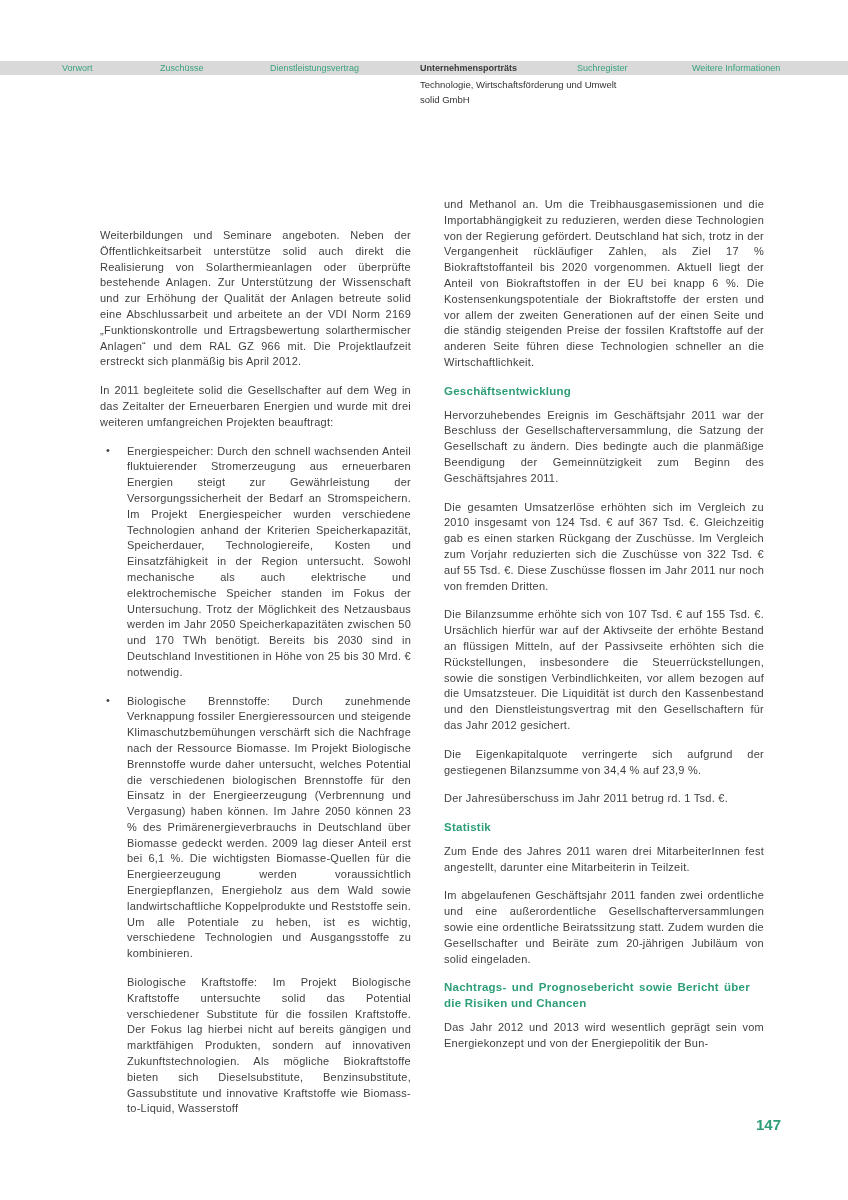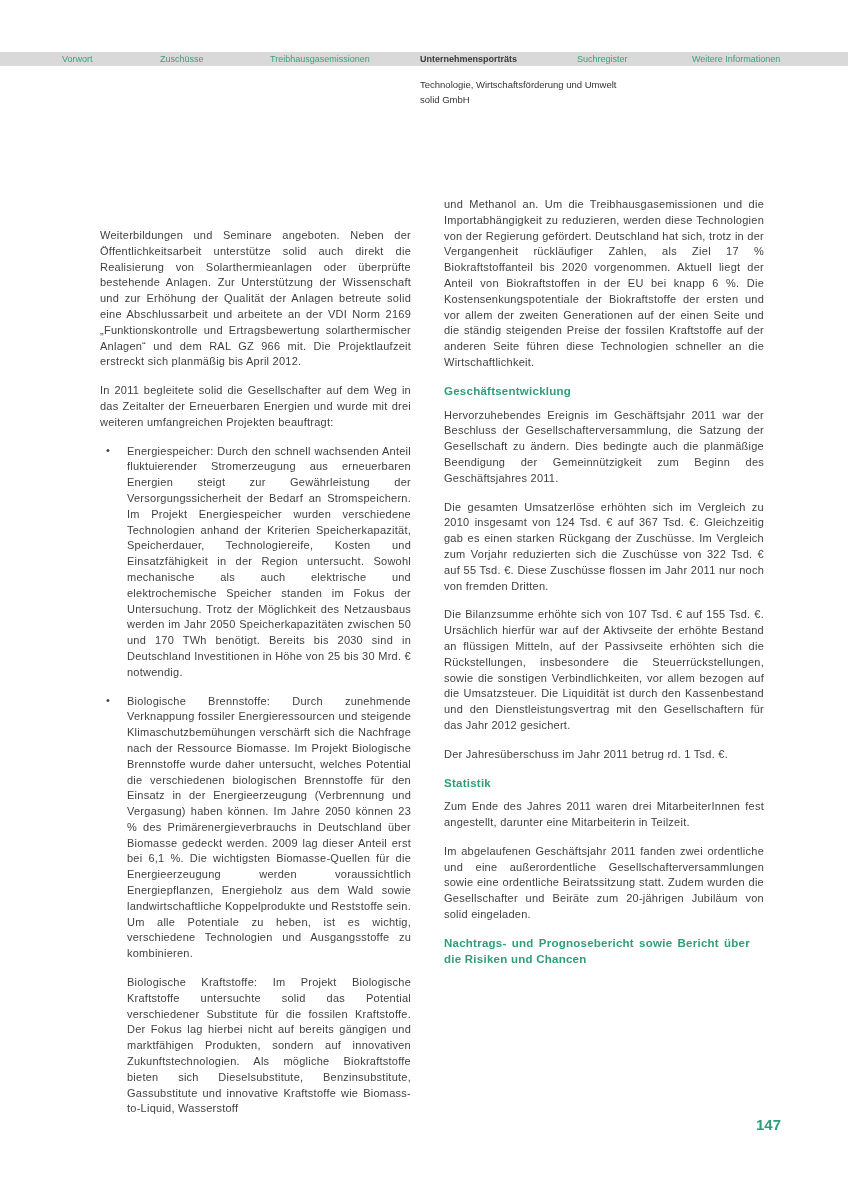--- a/index.html
+++ b/index.html
@@ -1,20 +1,20 @@
 <!DOCTYPE html>
 <html lang="de"><head>
 <meta charset="utf-8">
 <style>
   html,body{margin:0;padding:0;background:#fff;}
   .page{position:relative;width:848px;height:1200px;background:#ffffff;
         font-family:"Liberation Sans",sans-serif;color:#3f3f3f;overflow:hidden;}
 
   
-  .navbar{position:absolute;top:52px;left:0;width:848px;height:14px;background:#d8d9d8;text-align:right;}
+  .navbar{position:absolute;top:61px;left:0;width:848px;height:14px;background:#d8d9d8;text-align:right;}
   .nav-item{position:absolute;top:0;height:14px;line-height:14px;font-size:9px;
             color:#3ba27c;cursor:pointer;white-space:nowrap;}
   .nav-item.active{color:#3a3a3a;font-weight:bold;}
 
   
   .crumb{position:absolute;left:420px;top:77px;font-size:9.5px;line-height:15px;color:#333333;}
 
   
   .col{position:absolute;top:197px;font-size:11px;line-height:15.8px;
        text-align:justify;letter-spacing:0.25px;color:#3f3f3f;}
@@ -32,21 +32,21 @@
                font-weight:bold;color:#2f9e78;}
 </style>
 </head>
 <body>
 
 <div class="page">
 
   <div class="navbar">
     <span class="nav-item" style="left:62px">Vorwort</span>
     <span class="nav-item" style="left:160px">Zuschüsse</span>
-    <span class="nav-item" style="left:270px">Treibhausgasemissionen</span>
+    <span class="nav-item" style="left:270px">Dienstleistungsvertrag</span>
     <span class="nav-item active" style="left:420px">Unternehmensporträts</span>
     <span class="nav-item" style="left:577px">Suchregister</span>
     <span class="nav-item" style="left:692px">Weitere Informationen</span>
   </div>
 
   <div class="crumb">
     <div>Technologie, Wirtschaftsförderung und Umwelt</div>
     <div>solid GmbH</div>
   </div>
 
@@ -68,22 +68,24 @@
       </li>
     </ul>
   </div>
 
   <div class="col col-right">
     <p>und Methanol an. Um die Treibhausgasemissionen und die Importabhängigkeit zu reduzieren, werden diese Technologien von der Regierung gefördert. Deutschland hat sich, trotz in der Vergangenheit rückläufiger Zahlen, als Ziel 17 % Biokraftstoffanteil bis 2020 vorgenommen. Aktuell liegt der Anteil von Biokraftstoffen in der EU bei knapp 6 %. Die Kostensenkungspotentiale der Biokraftstoffe der ersten und vor allem der zweiten Generationen auf der einen Seite und die ständig steigenden Preise der fossilen Kraftstoffe auf der anderen Seite führen diese Technologien schneller an die Wirtschaftlichkeit.</p>
     <h3>Geschäftsentwicklung</h3>
     <p>Hervorzuhebendes Ereignis im Geschäftsjahr 2011 war der Beschluss der Gesellschafterversammlung, die Satzung der Gesellschaft zu ändern. Dies bedingte auch die planmäßige Beendigung der Gemeinnützigkeit zum Beginn des Geschäftsjahres 2011.</p>
     <p>Die gesamten Umsatzerlöse erhöhten sich im Vergleich zu 2010 insgesamt von 124 Tsd. € auf 367 Tsd. €. Gleichzeitig gab es einen starken Rückgang der Zuschüsse. Im Vergleich zum Vorjahr reduzierten sich die Zuschüsse von 322 Tsd. € auf 55 Tsd. €. Diese Zuschüsse flossen im Jahr 2011 nur noch von fremden Dritten.</p>
     <p>Die Bilanzsumme erhöhte sich von 107 Tsd. € auf 155 Tsd. €. Ursächlich hierfür war auf der Aktivseite der erhöhte Bestand an flüssigen Mitteln, auf der Passivseite erhöhten sich die Rückstellungen, insbesondere die Steuerrückstellungen, sowie die sonstigen Verbindlichkeiten, vor allem bezogen auf die Umsatzsteuer. Die Liquidität ist durch den Kassenbestand und den Dienstleistungsvertrag mit den Gesellschaftern für das Jahr 2012 gesichert.</p>
+    <p>Die Eigenkapitalquote verringerte sich aufgrund der gestiegenen Bilanzsumme von 34,4 % auf 23,9 %.</p>
     <p>Der Jahresüberschuss im Jahr 2011 betrug rd. 1 Tsd. €.</p>
     <h3>Statistik</h3>
     <p>Zum Ende des Jahres 2011 waren drei MitarbeiterInnen fest angestellt, darunter eine Mitarbeiterin in Teilzeit.</p>
     <p>Im abgelaufenen Geschäftsjahr 2011 fanden zwei ordentliche und eine außerordentliche Gesellschafterversammlungen sowie eine ordentliche Beiratssitzung statt. Zudem wurden die Gesellschafter und Beiräte zum 20-jährigen Jubiläum von solid eingeladen.</p>
     <h3>Nachtrags- und Prognosebericht sowie Bericht über die Risiken und Chancen</h3>
+    <p>Das Jahr 2012 und 2013 wird wesentlich geprägt sein vom Energiekonzept und von der Energiepolitik der Bun-</p>
   </div>
 
   <div class="page-number">147</div>
 
 </div>
 
 </body></html>

